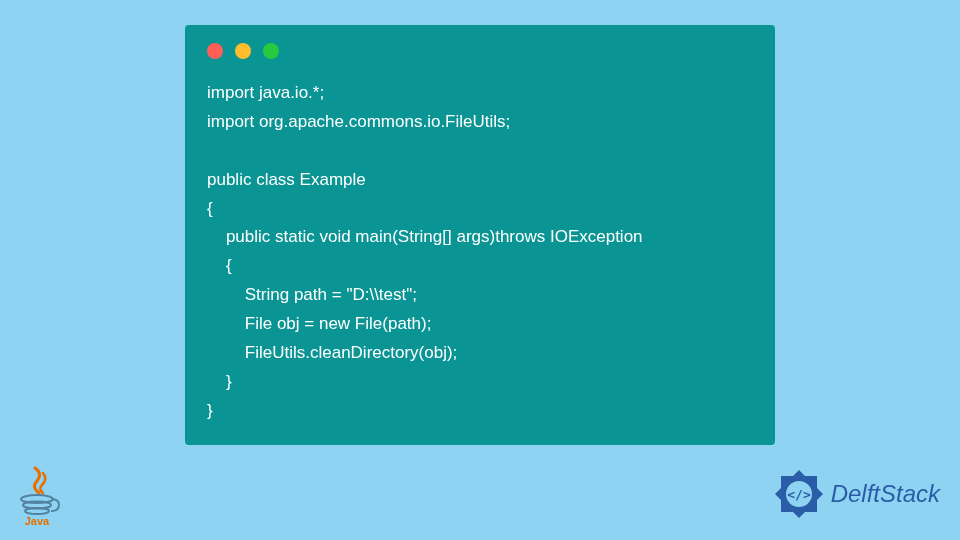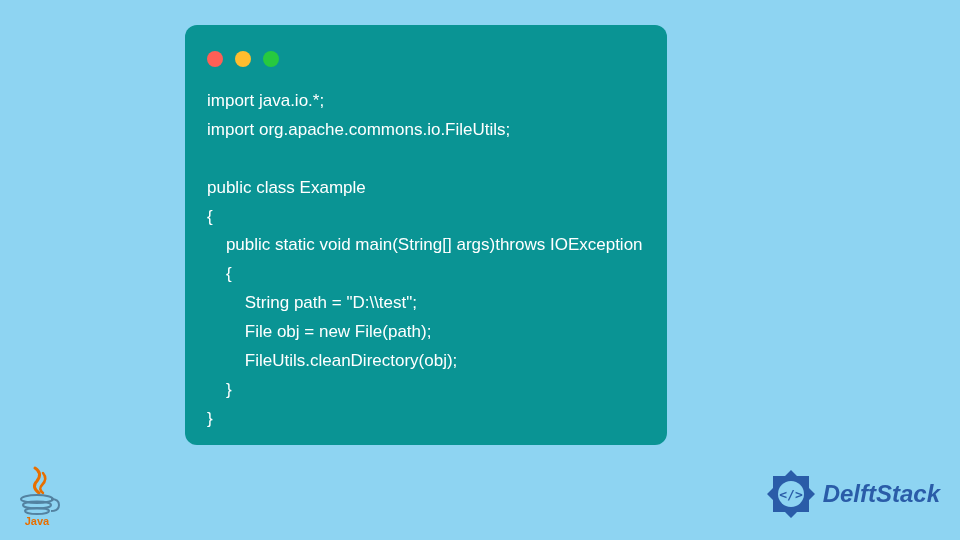--- a/index.html
+++ b/index.html
@@ -7,25 +7,25 @@
     width: 960px;
     height: 540px;
     background: #8ed4f2;
     position: relative;
     font-family: -apple-system, BlinkMacSystemFont, "Segoe UI", Arial, sans-serif;
   }
   .code-window {
     position: absolute;
     left: 185px;
     top: 25px;
-    width: 482px;
+    width: 590px;
     height: 420px;
     background: #0a9494;
-    border-radius: 12px;
-    padding: 26px 22px;
+    border-radius: 4px;
+    padding: 18px 22px;
   }
   .traffic-lights {
     display: flex;
     gap: 12px;
     margin-bottom: 20px;
   }
   .dot {
     width: 16px;
     height: 16px;
     border-radius: 50%;
@@ -54,21 +54,21 @@
     align-items: center;
     gap: 4px;
   }
   .delft-badge {
     width: 56px;
     height: 56px;
     position: relative;
   }
   .delft-text {
     font-size: 24px;
-    font-weight: 700;
+    font-weight: 400;
     color: #2a5ca8;
     font-style: italic;
   }
 </style>
 </head>
 <body>
 
 <div class="code-window">
   <div class="traffic-lights">
     <div class="dot red"></div>

